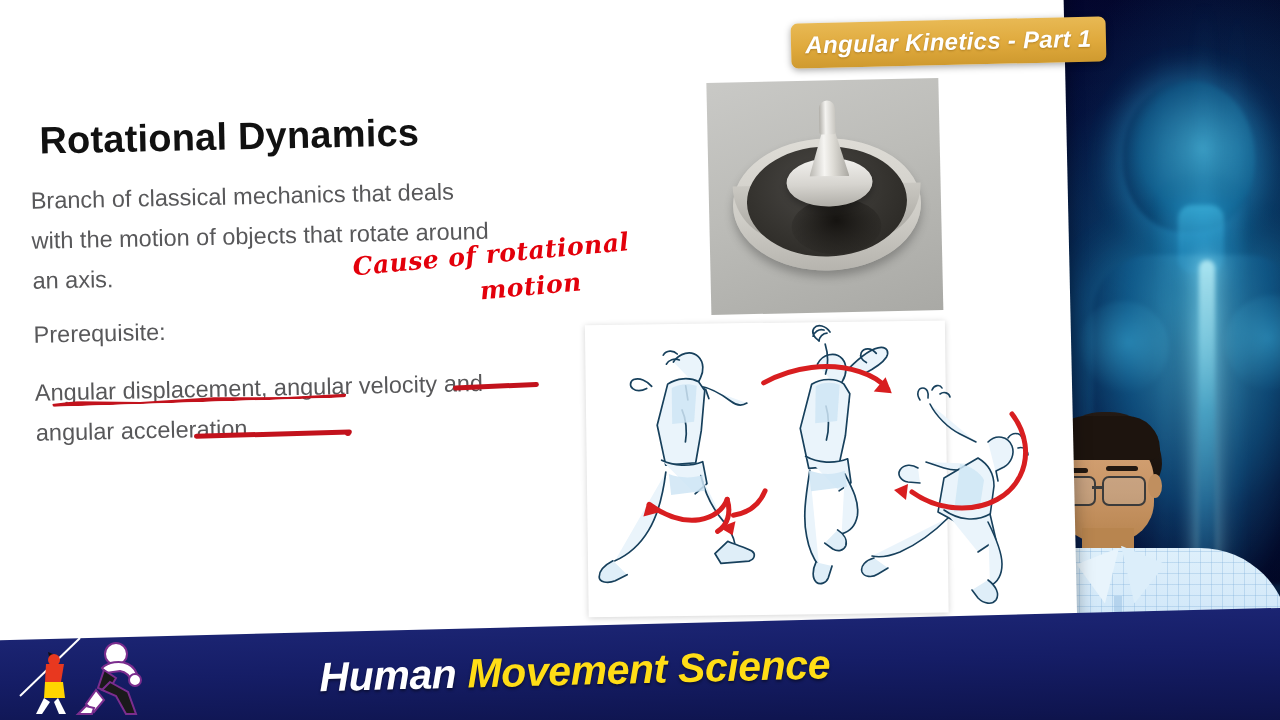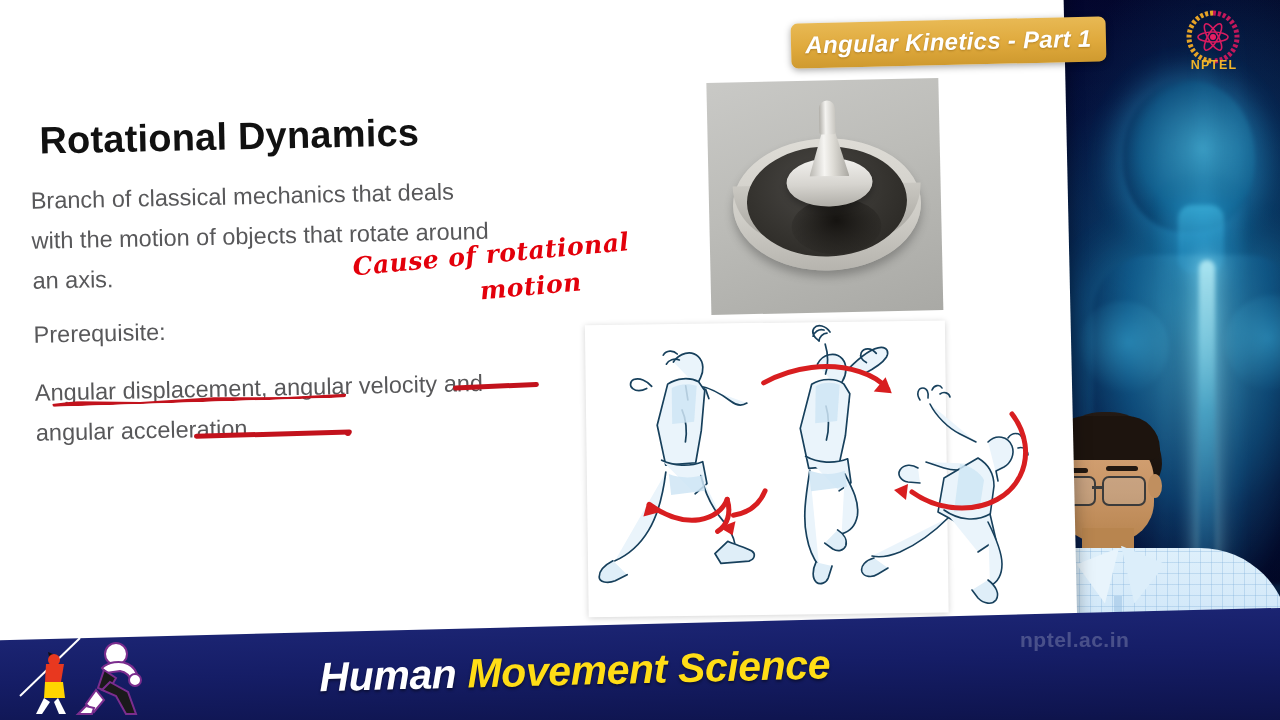--- a/index.html
+++ b/index.html
@@ -399,33 +399,20 @@
         <path d="M152 42c14 18 18 42 8 62-10 20-32 32-58 32-18 0-36-6-50-16"></path>
       </g>
       <path d="M48 112l-14 6 12 10z" fill="#d81e20"></path>
     </svg>
   </div>
 
   <div class="badge">
     <div class="badge-text">Angular Kinetics - Part 1</div>
   </div>
 
-  <div class="nptel">
-    <svg class="nptel-ring" viewBox="0 0 58 54">
-      <path d="M29 3a24 24 0 1 0 0 48" fill="none" stroke="#e5a327" stroke-width="5" stroke-dasharray="3 2"></path>
-      <path d="M29 3a24 24 0 1 1 0 48" fill="none" stroke="#c2185b" stroke-width="5" stroke-dasharray="3 2"></path>
-      <g stroke="#d81b60" stroke-width="1.6" fill="none">
-        <ellipse cx="29" cy="27" rx="15" ry="5"></ellipse>
-        <ellipse cx="29" cy="27" rx="15" ry="5" transform="rotate(60 29 27)"></ellipse>
-        <ellipse cx="29" cy="27" rx="15" ry="5" transform="rotate(120 29 27)"></ellipse>
-      </g>
-      <circle cx="29" cy="27" r="3" fill="#e91e63"></circle>
-    </svg>
-    <div class="nptel-label">NPTEL</div>
-  </div>
 
   <div class="banner">
     <div class="banner-text">
       <span class="bt-white">Human</span>
       <span class="bt-yellow">Movement Science</span>
     </div>
   </div>
 
   <div class="athletes">
     <svg width="140" height="86" viewBox="0 0 140 86">
@@ -443,15 +430,14 @@
         <path d="M84 38c6-6 18-8 26-4 6 3 9 8 10 14l-6 4c-2-6-6-10-12-11l-14 2z" fill="#ffffff" stroke="#7b2d8e" stroke-width="2"></path>
         <circle cx="117" cy="50" r="6" fill="#ffffff" stroke="#7b2d8e" stroke-width="2"></circle>
         <path d="M86 40l-6 18 10 4 8-14z" fill="#1a1a1a" stroke="#7b2d8e" stroke-width="2"></path>
         <path d="M92 52l18 10 8 22h-10l-10-18-14-6z" fill="#1a1a1a" stroke="#7b2d8e" stroke-width="2"></path>
         <path d="M78 60l-10 14 8 8 10-12z" fill="#ffffff" stroke="#7b2d8e" stroke-width="2"></path>
         <path d="M68 76l-8 8h14l2-6z" fill="#ffffff" stroke="#7b2d8e" stroke-width="2"></path>
       </g>
     </svg>
   </div>
 
-  <div class="watermark">nptel.ac.in</div>
 
 </div>
 
 </body></html>

